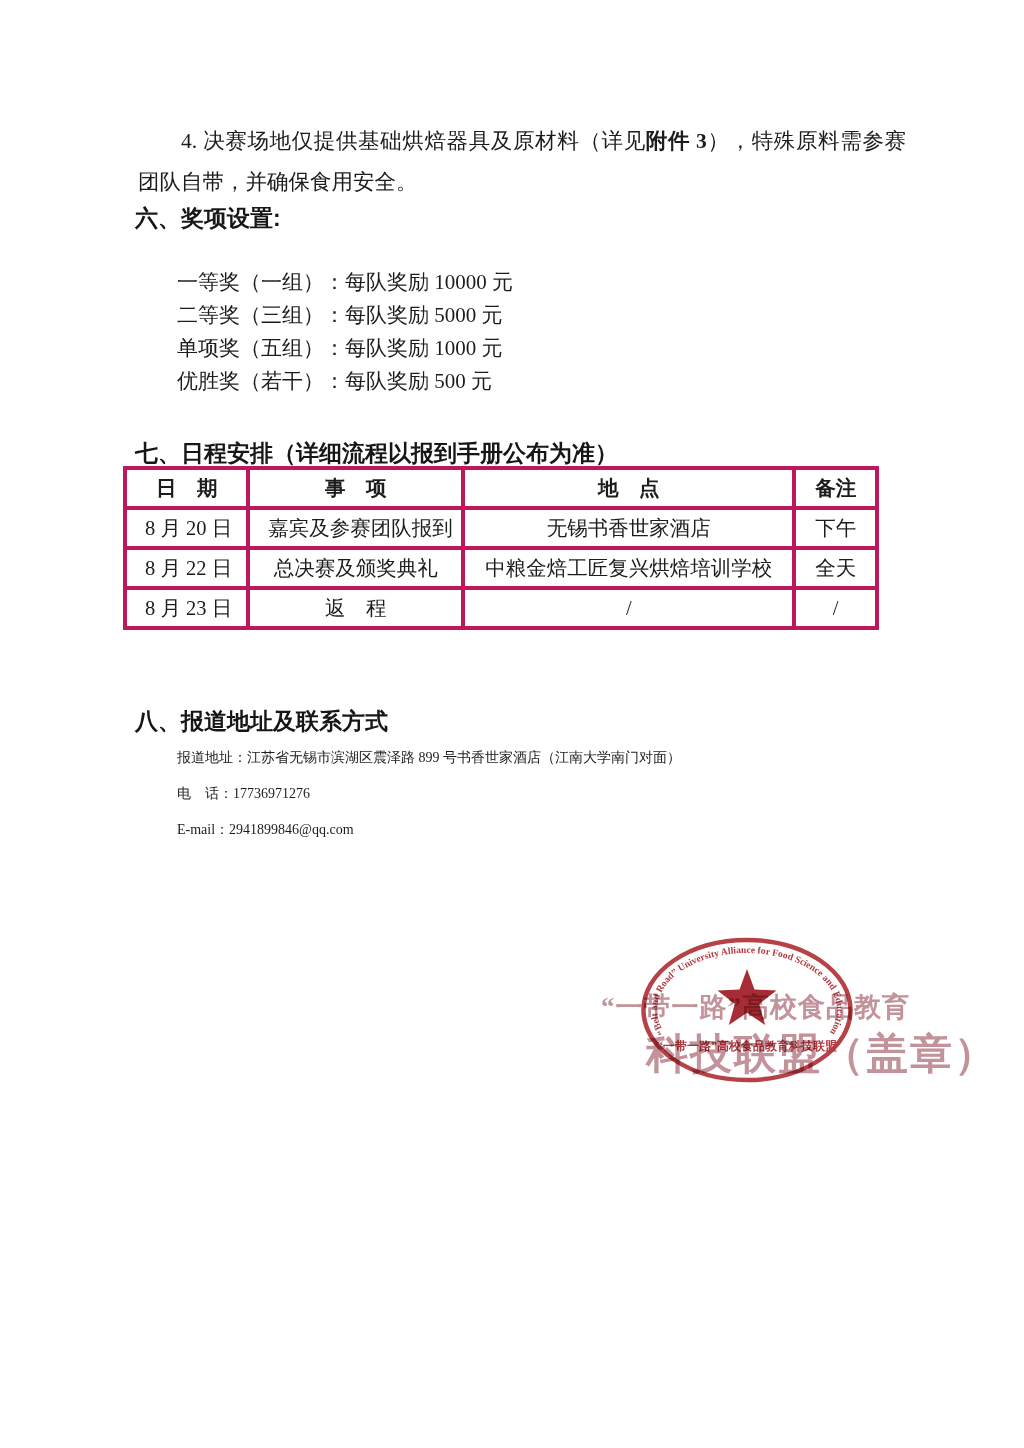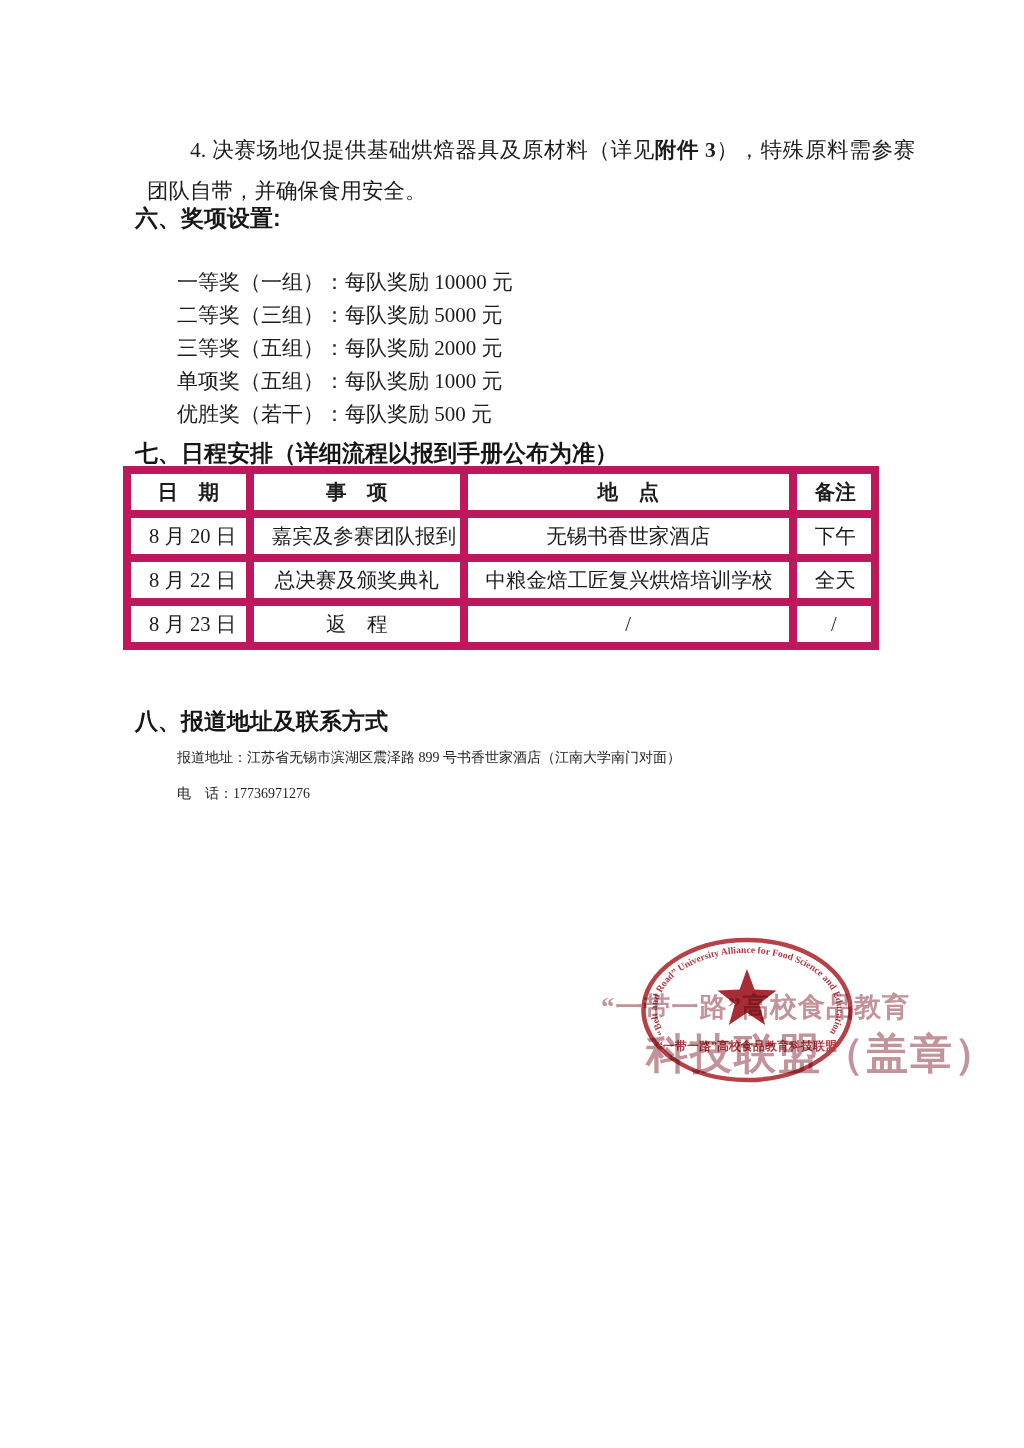--- a/index.html
+++ b/index.html
@@ -10,21 +10,21 @@
     color: #1c1c1c;
     position: relative;
     overflow: hidden;
   }
   .page { position: absolute; inset: 0; }
 
   .para {
     position: absolute; left: 135px; top: 118px; width: 768px;
     font-size: 21.5px; line-height: 41px;
     text-indent: 2em; text-align: justify;
-    margin: 12px;
+    margin: 3px;
   }
   .para b { font-weight: bold; }
 
   .hd {
     position: absolute; left: 135px; margin: 0;
     font-family: "Liberation Sans", "DejaVu Sans", sans-serif;
     font-weight: bold; font-size: 23px; line-height: 30px;
     color: #161616;
   }
   #h6 { top: 203px; }
@@ -34,21 +34,21 @@
   .awards { position: absolute; left: 177px; top: 238px; margin-top: 28px; }
   .award { font-size: 21px; line-height: 33px; white-space: nowrap; }
 
   .sched {
     position: absolute; left: 123px; top: 466px; width: 756px;
     border-collapse: collapse;
     font-size: 20.5px;
     table-layout: fixed;
   }
   .sched th, .sched td {
-    border: 8px solid #be185d;
+    border: 4px solid #be185d;
     height: 36px;
     text-align: center;
     vertical-align: middle;
     padding: 0 18px;
     font-weight: normal;
     overflow: hidden; white-space: nowrap;
   }
   .sched th { font-weight: bold; }
   .sched col.c1 { width: 16.4%; }
   .sched col.c2 { width: 28.6%; }
@@ -80,21 +80,20 @@
 
 <div class="page">
 
   <p class="para"><span>4. 决赛场地仅提供基础烘焙器具及原材料（详见</span><b>附件 3</b><span>），特殊原料需参赛团队自带，并确保食用安全。</span></p>
 
   <h2 class="hd" id="h6">六、奖项设置:</h2>
 
   <div class="awards">
     <div class="award">一等奖（一组）：每队奖励 10000 元</div>
     <div class="award">二等奖（三组）：每队奖励 5000 元</div>
-    <div class="award">三等奖（五组）：每队奖励 2000 元</div>
     <div class="award">单项奖（五组）：每队奖励 1000 元</div>
     <div class="award">优胜奖（若干）：每队奖励 500 元</div>
   </div>
 
   <h2 class="hd" id="h7">七、日程安排（详细流程以报到手册公布为准）</h2>
 
   <table class="sched">
     <colgroup>
         <col class="c1">
         <col class="c2">
@@ -127,20 +126,21 @@
         <td>/</td>
       </tr>
     </tbody>
   </table>
 
   <h2 class="hd" id="h8">八、报道地址及联系方式</h2>
 
   <div class="contact">
     <div class="contact-line">报道地址：江苏省无锡市滨湖区震泽路 899 号书香世家酒店（江南大学南门对面）</div>
     <div class="contact-line">电　话：17736971276</div>
+    <div class="contact-line">E-mail：2941899846@qq.com</div>
   </div>
 
   <div class="underprint" id="underprint1">“一带一路”高校食品教育</div>
   <div class="underprint" id="underprint2">科技联盟（盖章）</div>
 
   <svg class="stamp-svg" viewBox="0 0 214 150" aria-hidden="true">
     <ellipse cx="107" cy="74" rx="103.5" ry="70" fill="none" stroke="#b13238" stroke-width="4.5"></ellipse>
     <path id="arcTop" d="M 29.1,102.5 A 90,57 0 1 1 184.9,102.5" fill="none"></path>
     <text font-size="9.6" font-weight="bold" fill="#ab2b33" font-family="Liberation Serif, DejaVu Serif, serif">
       <textPath href="#arcTop" startOffset="50%" text-anchor="middle">“Belt and Road” University Alliance for Food Science and Education</textPath>

